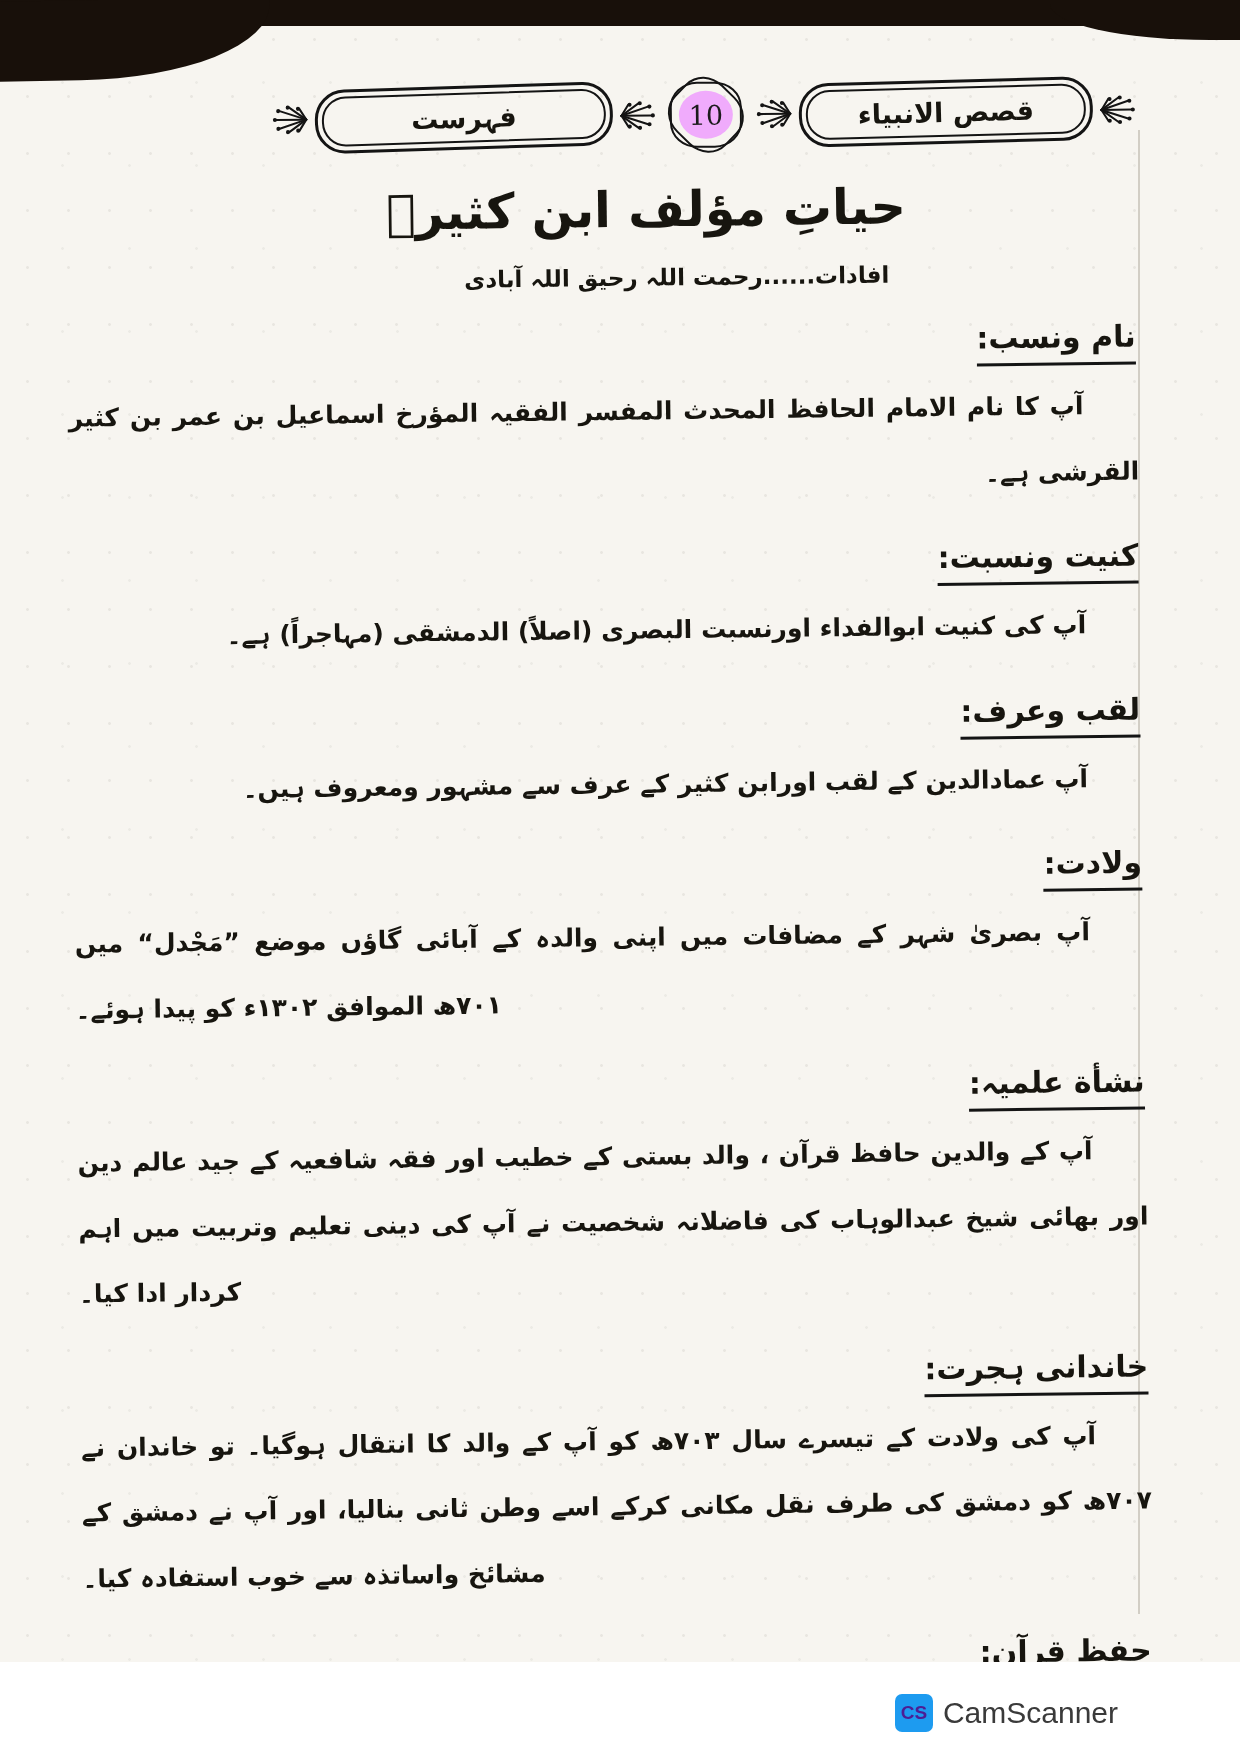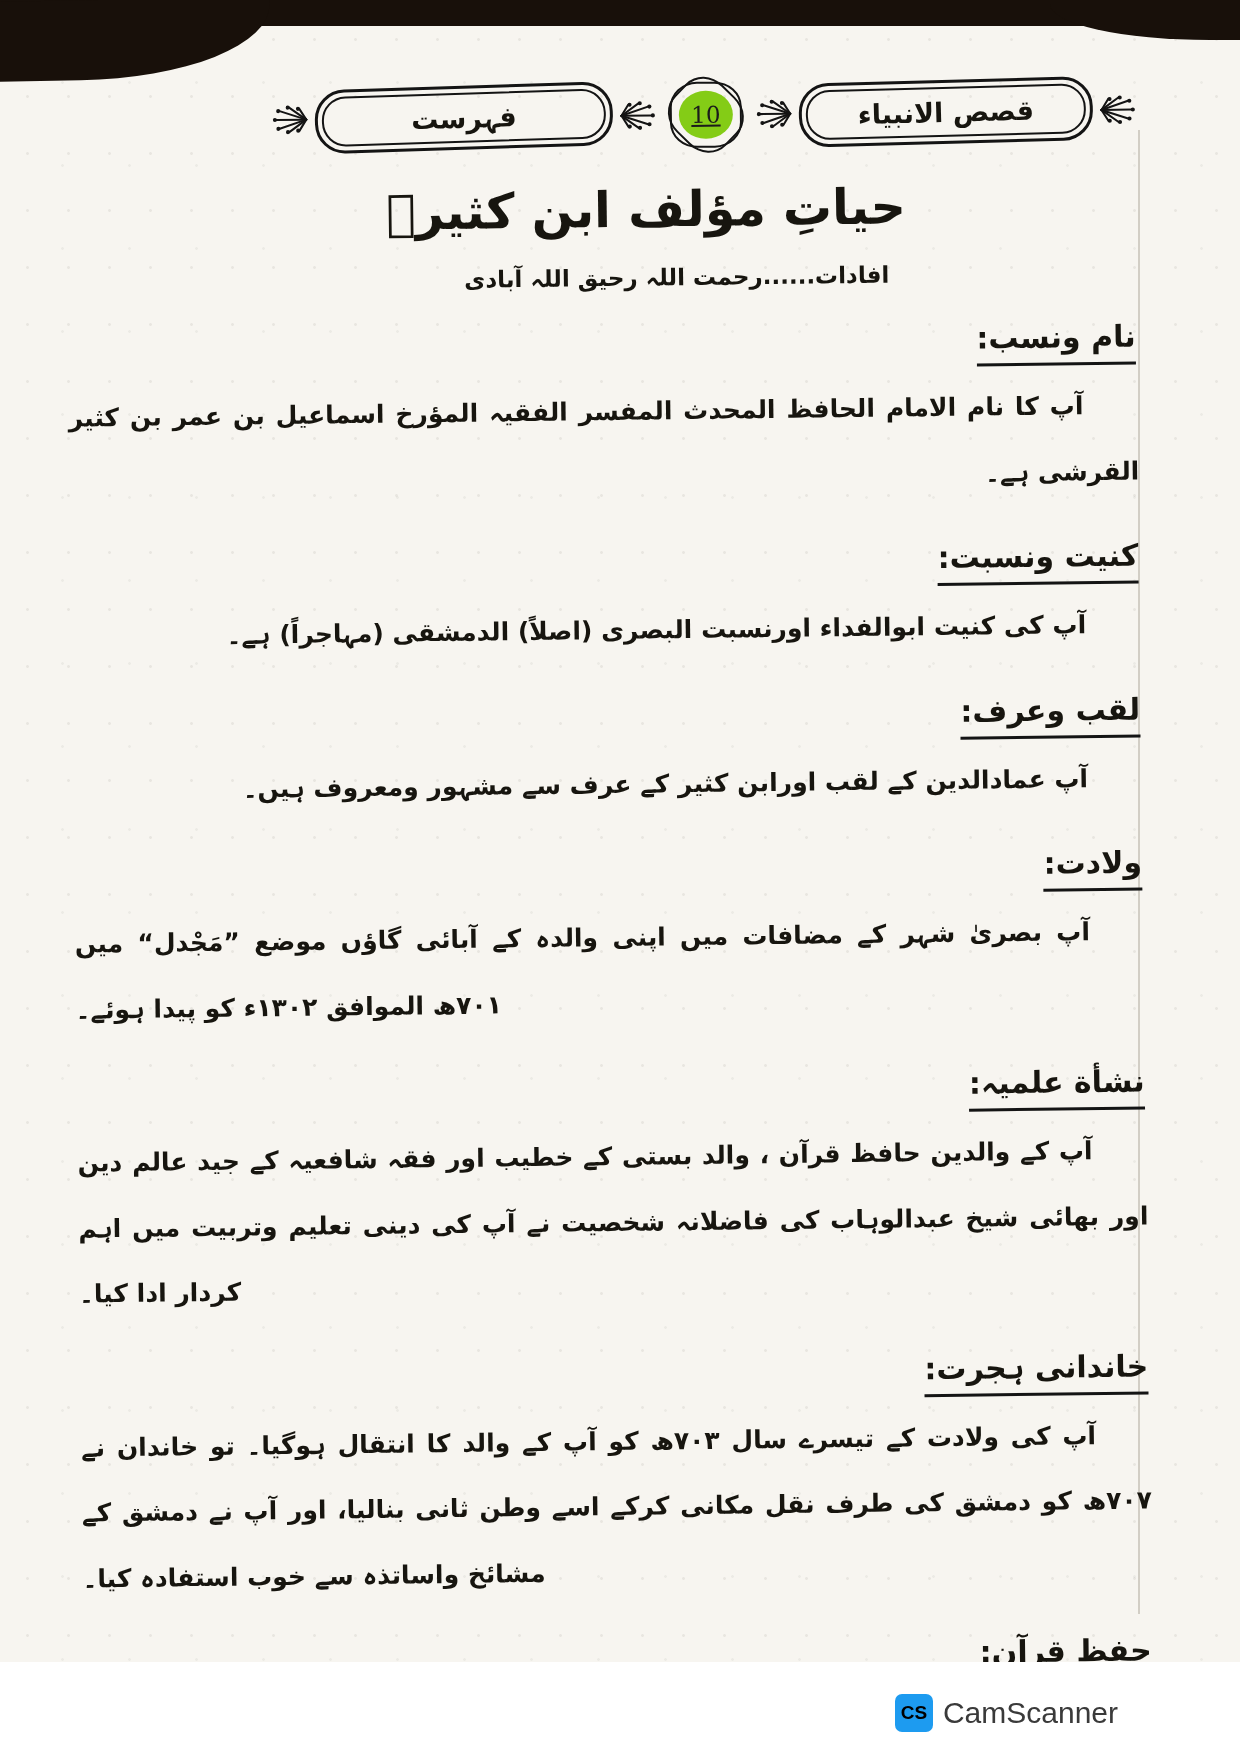--- a/index.html
+++ b/index.html
@@ -31,43 +31,43 @@
   .cartouche::before{content:"";position:absolute;inset:4px;border:2px solid #141414;border-radius:24px;}
   .cartouche .lbl{position:relative;font-size:27px;font-weight:bold;}
   .c-left{width:292px;transform:rotate(-1.1deg);}
   .c-right{width:288px;transform:rotate(-0.8deg);}
   .fan{width:30px;height:56px;flex:0 0 auto;}
   .fan.left{transform:rotate(-90deg);}
   .fan.right{transform:rotate(90deg);}
   .medallion{position:relative;width:86px;height:80px;flex:0 0 auto;}
   .seal{position:absolute;inset:7px;border:2.5px solid #141414;border-radius:38%;}
   .seal.s2{transform:rotate(45deg);}
-  .medallion .num{position:absolute;inset:16px;border-radius:50%;background:#84cc16;
+  .medallion .num{position:absolute;inset:16px;border-radius:50%;background:#f0abfc;
     display:flex;align-items:center;justify-content:center;
-    font-family:"DejaVu Serif", serif;font-size:23px;color:#1b1b1b;text-decoration:underline;}
+    font-family:"DejaVu Serif", serif;font-size:27px;color:#1b1b1b;}
 
   
   .page-title{text-align:center;font-size:49px;font-weight:bold;margin:26px 150px 0 240px;
     letter-spacing:1px;}
   .byline{text-align:center;font-size:23px;font-weight:bold;margin:26px 150px 0 300px;}
 
   
   .section{margin:0;}
   .section h2{font-size:30px;font-weight:bold;margin:34px 2px 8px 0;text-align:right;}
   .section h2 span{display:inline-block;border-bottom:3px solid #141414;padding-bottom:8px;}
   .section p{font-size:25px;font-weight:bold;line-height:2.62;margin:0;
     text-align:justify;text-indent:55px;}
   .section p.multi{text-align-last:left;}
 
   
   .footer-white{position:absolute;left:0;right:0;bottom:0;height:92px;background:#ffffff;}
   .camscanner{position:absolute;right:122px;bottom:22px;display:flex;align-items:center;gap:10px;direction:ltr;}
   .cs-badge{width:38px;height:38px;border-radius:7px;background:#1d9bf0;
     display:flex;align-items:center;justify-content:center;
-    font-family:"Liberation Sans", sans-serif;font-weight:bold;font-size:19px;color:#000000;margin-left:8px;}
+    font-family:"Liberation Sans", sans-serif;font-weight:bold;font-size:19px;color:#4c1d95;margin-left:8px;}
   .cs-text{font-family:"Liberation Sans", sans-serif;font-size:30px;color:#3a3a3a;}
 </style>
 </head>
 <body>
 
 <div class="scan-top"></div>
 <div class="scan-corner"></div>
 <div class="scan-corner2"></div>
 <div class="page-edge"></div>
 

